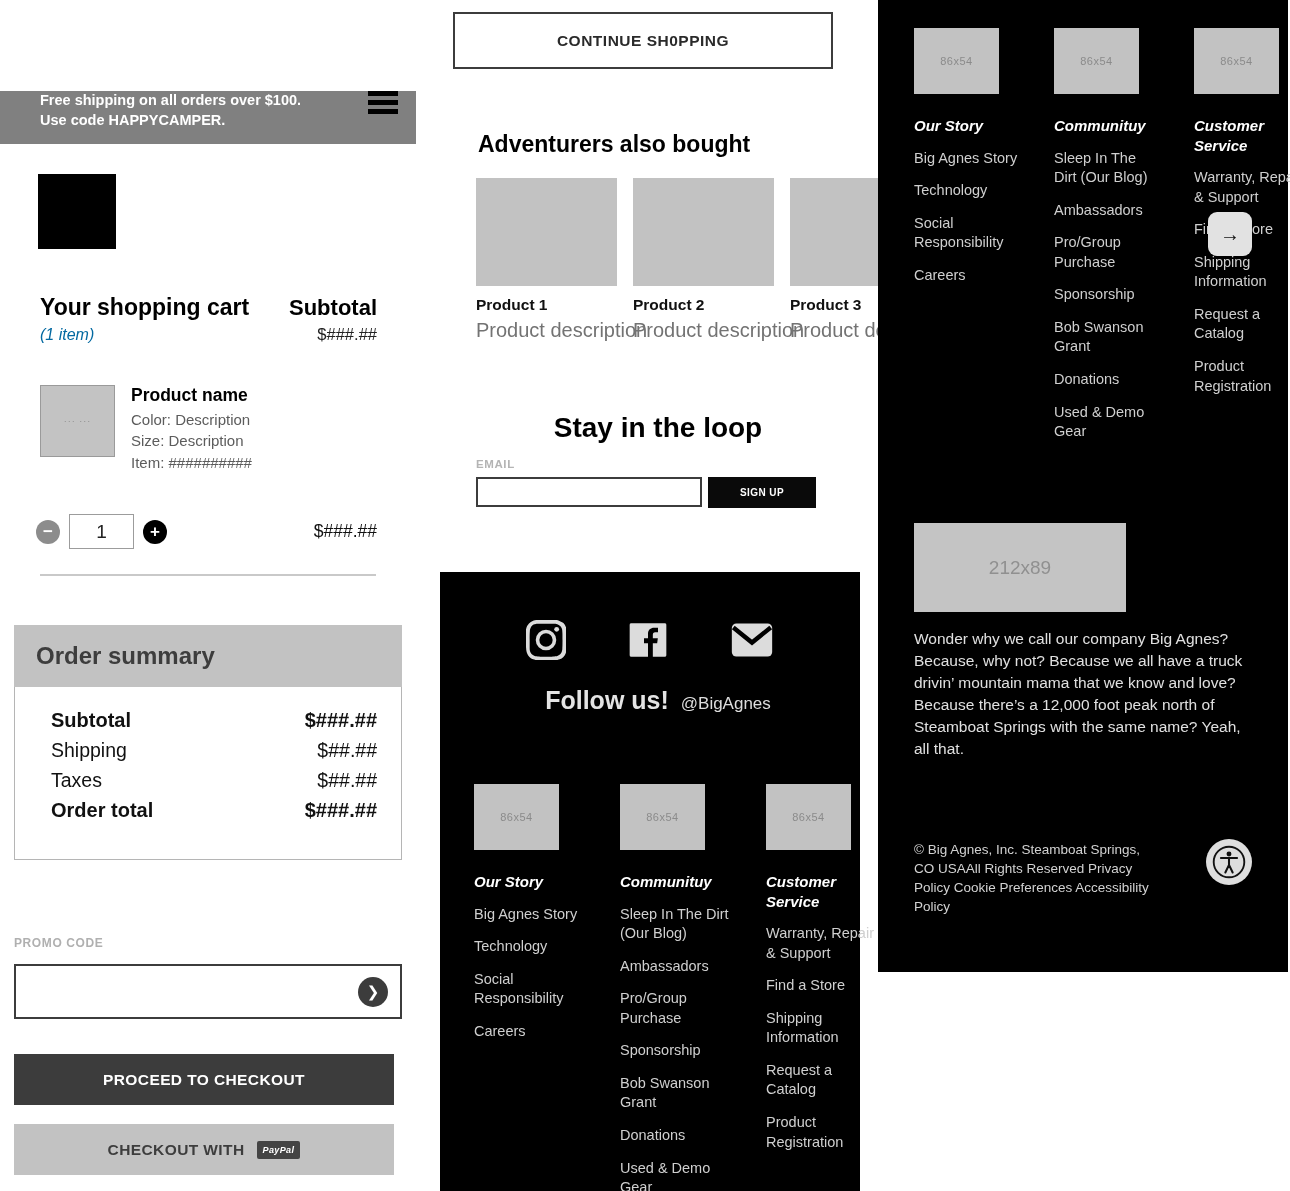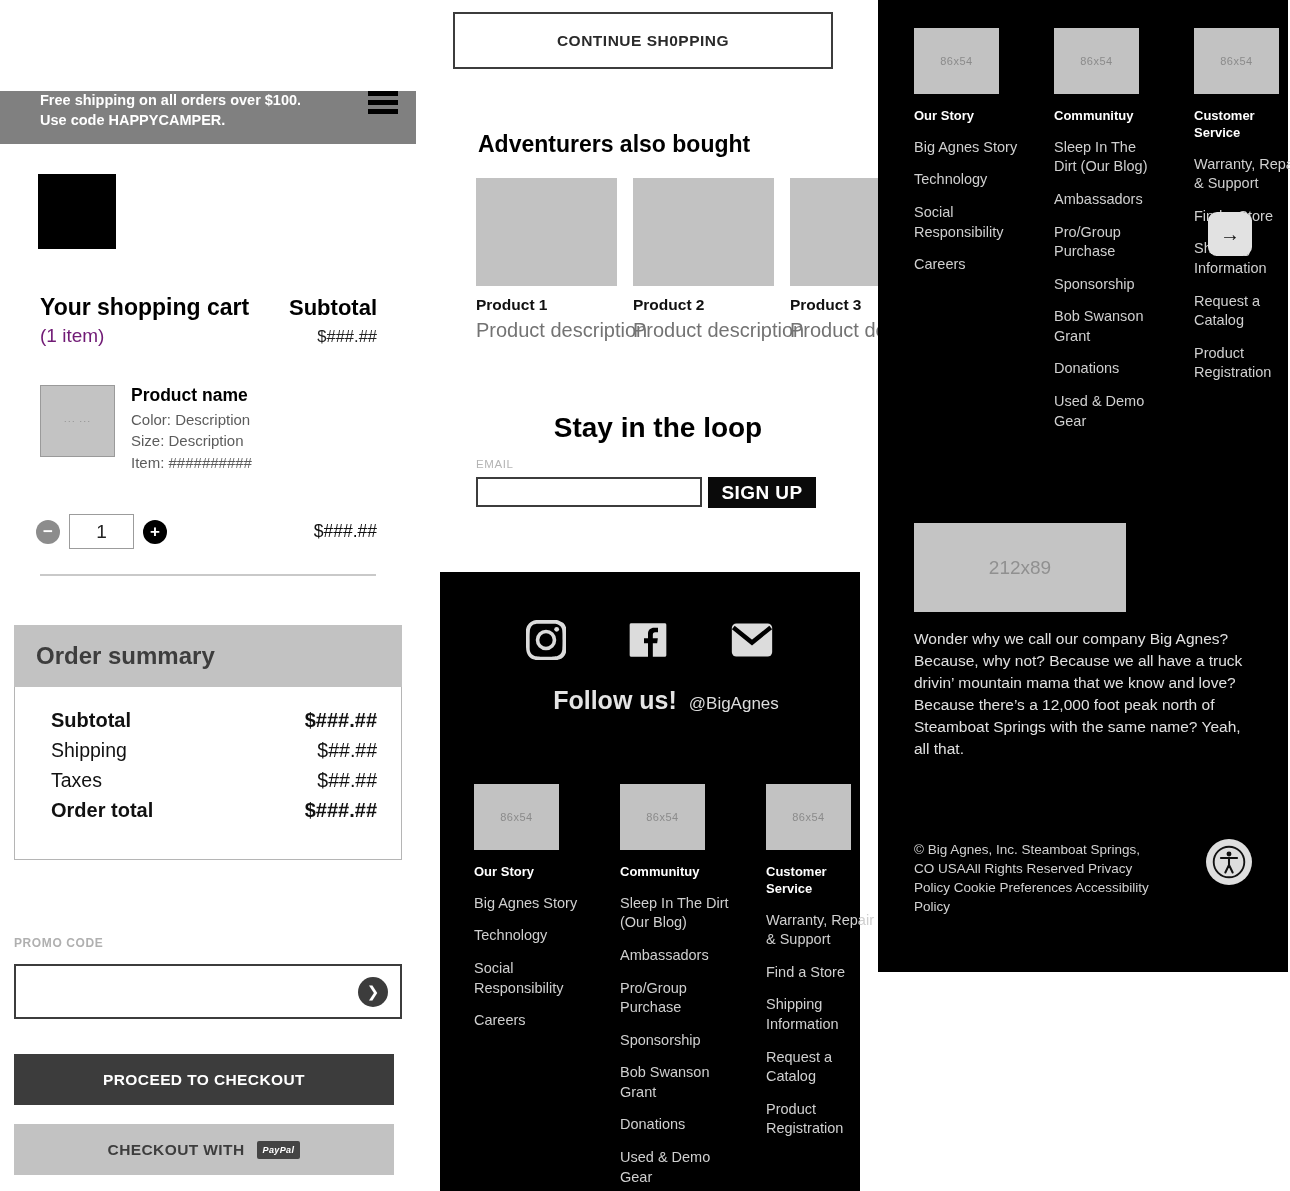--- a/index.html
+++ b/index.html
@@ -33,21 +33,21 @@
   .cart-head {
     position: absolute; left: 40px; top: 294px; width: 337px;
     display: flex; justify-content: space-between; align-items: baseline;
   }
   .cart-head h1 { font-size: 23px; font-weight: bold; color: #000; }
   .cart-head .sub-label { font-size: 22px; font-weight: bold; color: #000; }
   .cart-head-row2 {
     position: absolute; left: 40px; top: 325px; width: 337px;
     display: flex; justify-content: space-between; align-items: baseline;
   }
-  .cart-head-row2 .items { font-size: 19px; color: #701a75; }
+  .cart-head-row2 .items { font-size: 16px; color: #0369a1; font-style: italic; }
   .cart-head-row2 .amount { font-size: 16.5px; color: #222; }
 
   .line-item { position: absolute; left: 40px; top: 385px; display: flex; gap: 16px; }
   .thumb {
     width: 75px; height: 72px; background: #c3c3c3; border: 1px solid #9a9a9a;
     position: relative;
   }
   .thumb::after {
     content: "··· ···"; position: absolute; left: 50%; top: 50%;
     transform: translate(-50%,-50%); color: #8d8d8d; font-size: 9px; letter-spacing: 1px;
@@ -147,59 +147,59 @@
     background: #e2e2e2; border-radius: 9px; display: flex; align-items: center;
     justify-content: center; font-size: 20px; color: #111; cursor: pointer; z-index: 5;
   }
 
   .sec-title-center {
     position: absolute; left: 8px; top: 412px; width: 420px; text-align: center;
     font-size: 28px; font-weight: bold; color: #000;
   }
   .email-label {
     position: absolute; left: 36px; top: 458px; font-size: 11.5px; color: #b4b4b4;
-    letter-spacing: .6px; font-weight: normal;
+    letter-spacing: .6px; font-weight: bold;
   }
   .email-field {
     position: absolute; left: 36px; top: 477px; width: 226px; height: 30px;
     border: 2px solid #3c3c3c; background: #fff; padding: 0 8px; outline: none;
     font-size: 13px; font-family: "Liberation Sans", sans-serif;
   }
   .btn-signup {
     position: absolute; left: 268px; top: 477px; width: 108px; height: 31px;
-    background: #0a0a0a; color: #fff; font-size: 19px; font-weight: bold;
+    background: #0a0a0a; color: #fff; font-size: 10px; font-weight: bold;
     letter-spacing: .4px; border: none; cursor: pointer;
     font-family: "Liberation Sans", sans-serif;
   }
 
   .mid-footer {
     position: absolute; left: 0; top: 572px; width: 420px; height: 619px; background: #000;
   }
   .social-icons {
     position: absolute; left: 0; top: 48px; width: 420px;
     display: flex; justify-content: center; gap: 62px; align-items: center;
   }
   .social-icons svg { fill: #dcdcdc; }
   .follow-row {
-    position: absolute; left: 16px; top: 114px; width: 420px; display: flex;
+    position: absolute; left: 8px; top: 114px; width: 420px; display: flex;
     justify-content: center; align-items: baseline; gap: 12px;
   }
   .follow-row .fu { color: #e4e4e4; font-size: 25px; font-weight: bold; }
   .follow-row .handle { color: #dddddd; font-size: 17px; }
 
   .link-cols {
     position: absolute; left: 34px; top: 212px; display: flex; gap: 36px;
   }
   .link-col { width: 110px; }
   .ph-img {
     width: 85px; height: 66px; background: #c2c2c2; color: #8b8b8b;
     font-size: 11px; display: flex; align-items: center; justify-content: center;
     letter-spacing: .5px;
   }
-  .col-head { margin-top: 14px; color: #fff; font-size: 13px; font-weight: bold; line-height: 1.3; }
+  .col-head { margin-top: 22px; color: #fff; font-size: 15px; font-weight: bold; line-height: 1.3; font-style: italic; }
   .col-link { margin-top: 13px; color: #cfcfcf; font-size: 14.5px; line-height: 1.35; cursor: pointer; }
 
   
   #right-panel {
     position: absolute; left: 878px; top: 0; width: 410px; height: 972px; background: #000;
   }
   .r-link-cols { position: absolute; left: 36px; top: 28px; display: flex; gap: 32px; }
   .r-link-col { width: 108px; }
 
   .r-photo {

